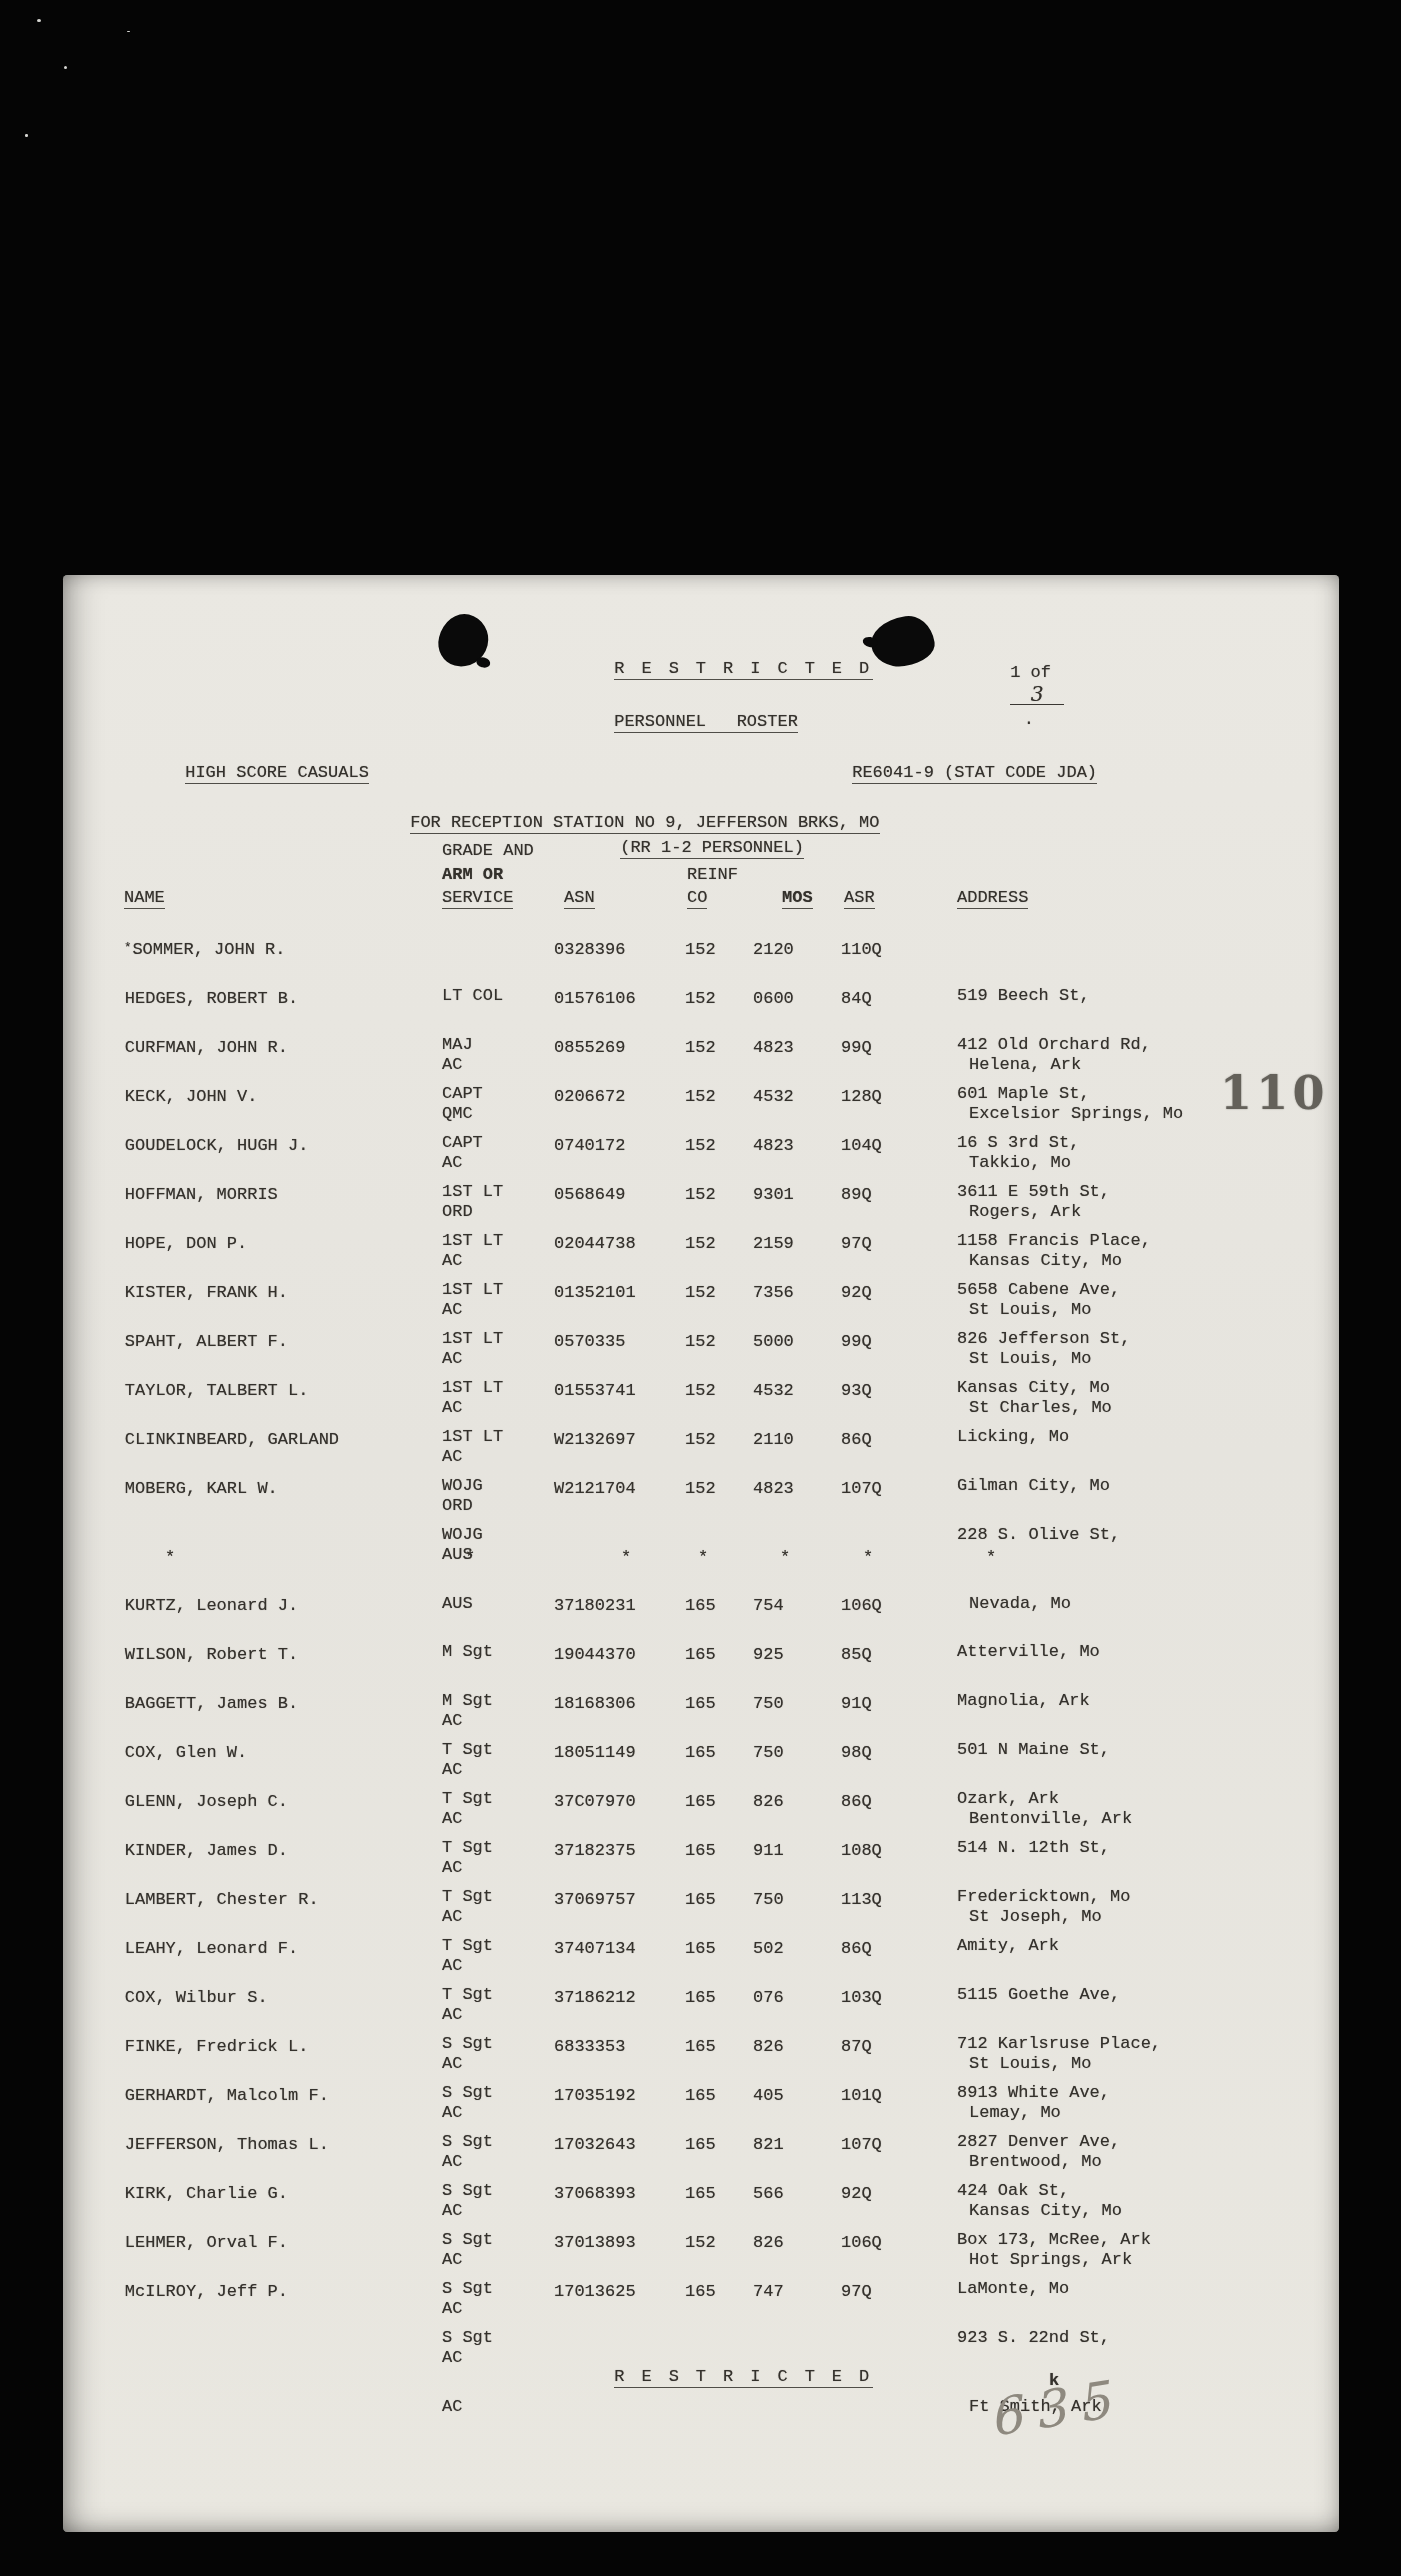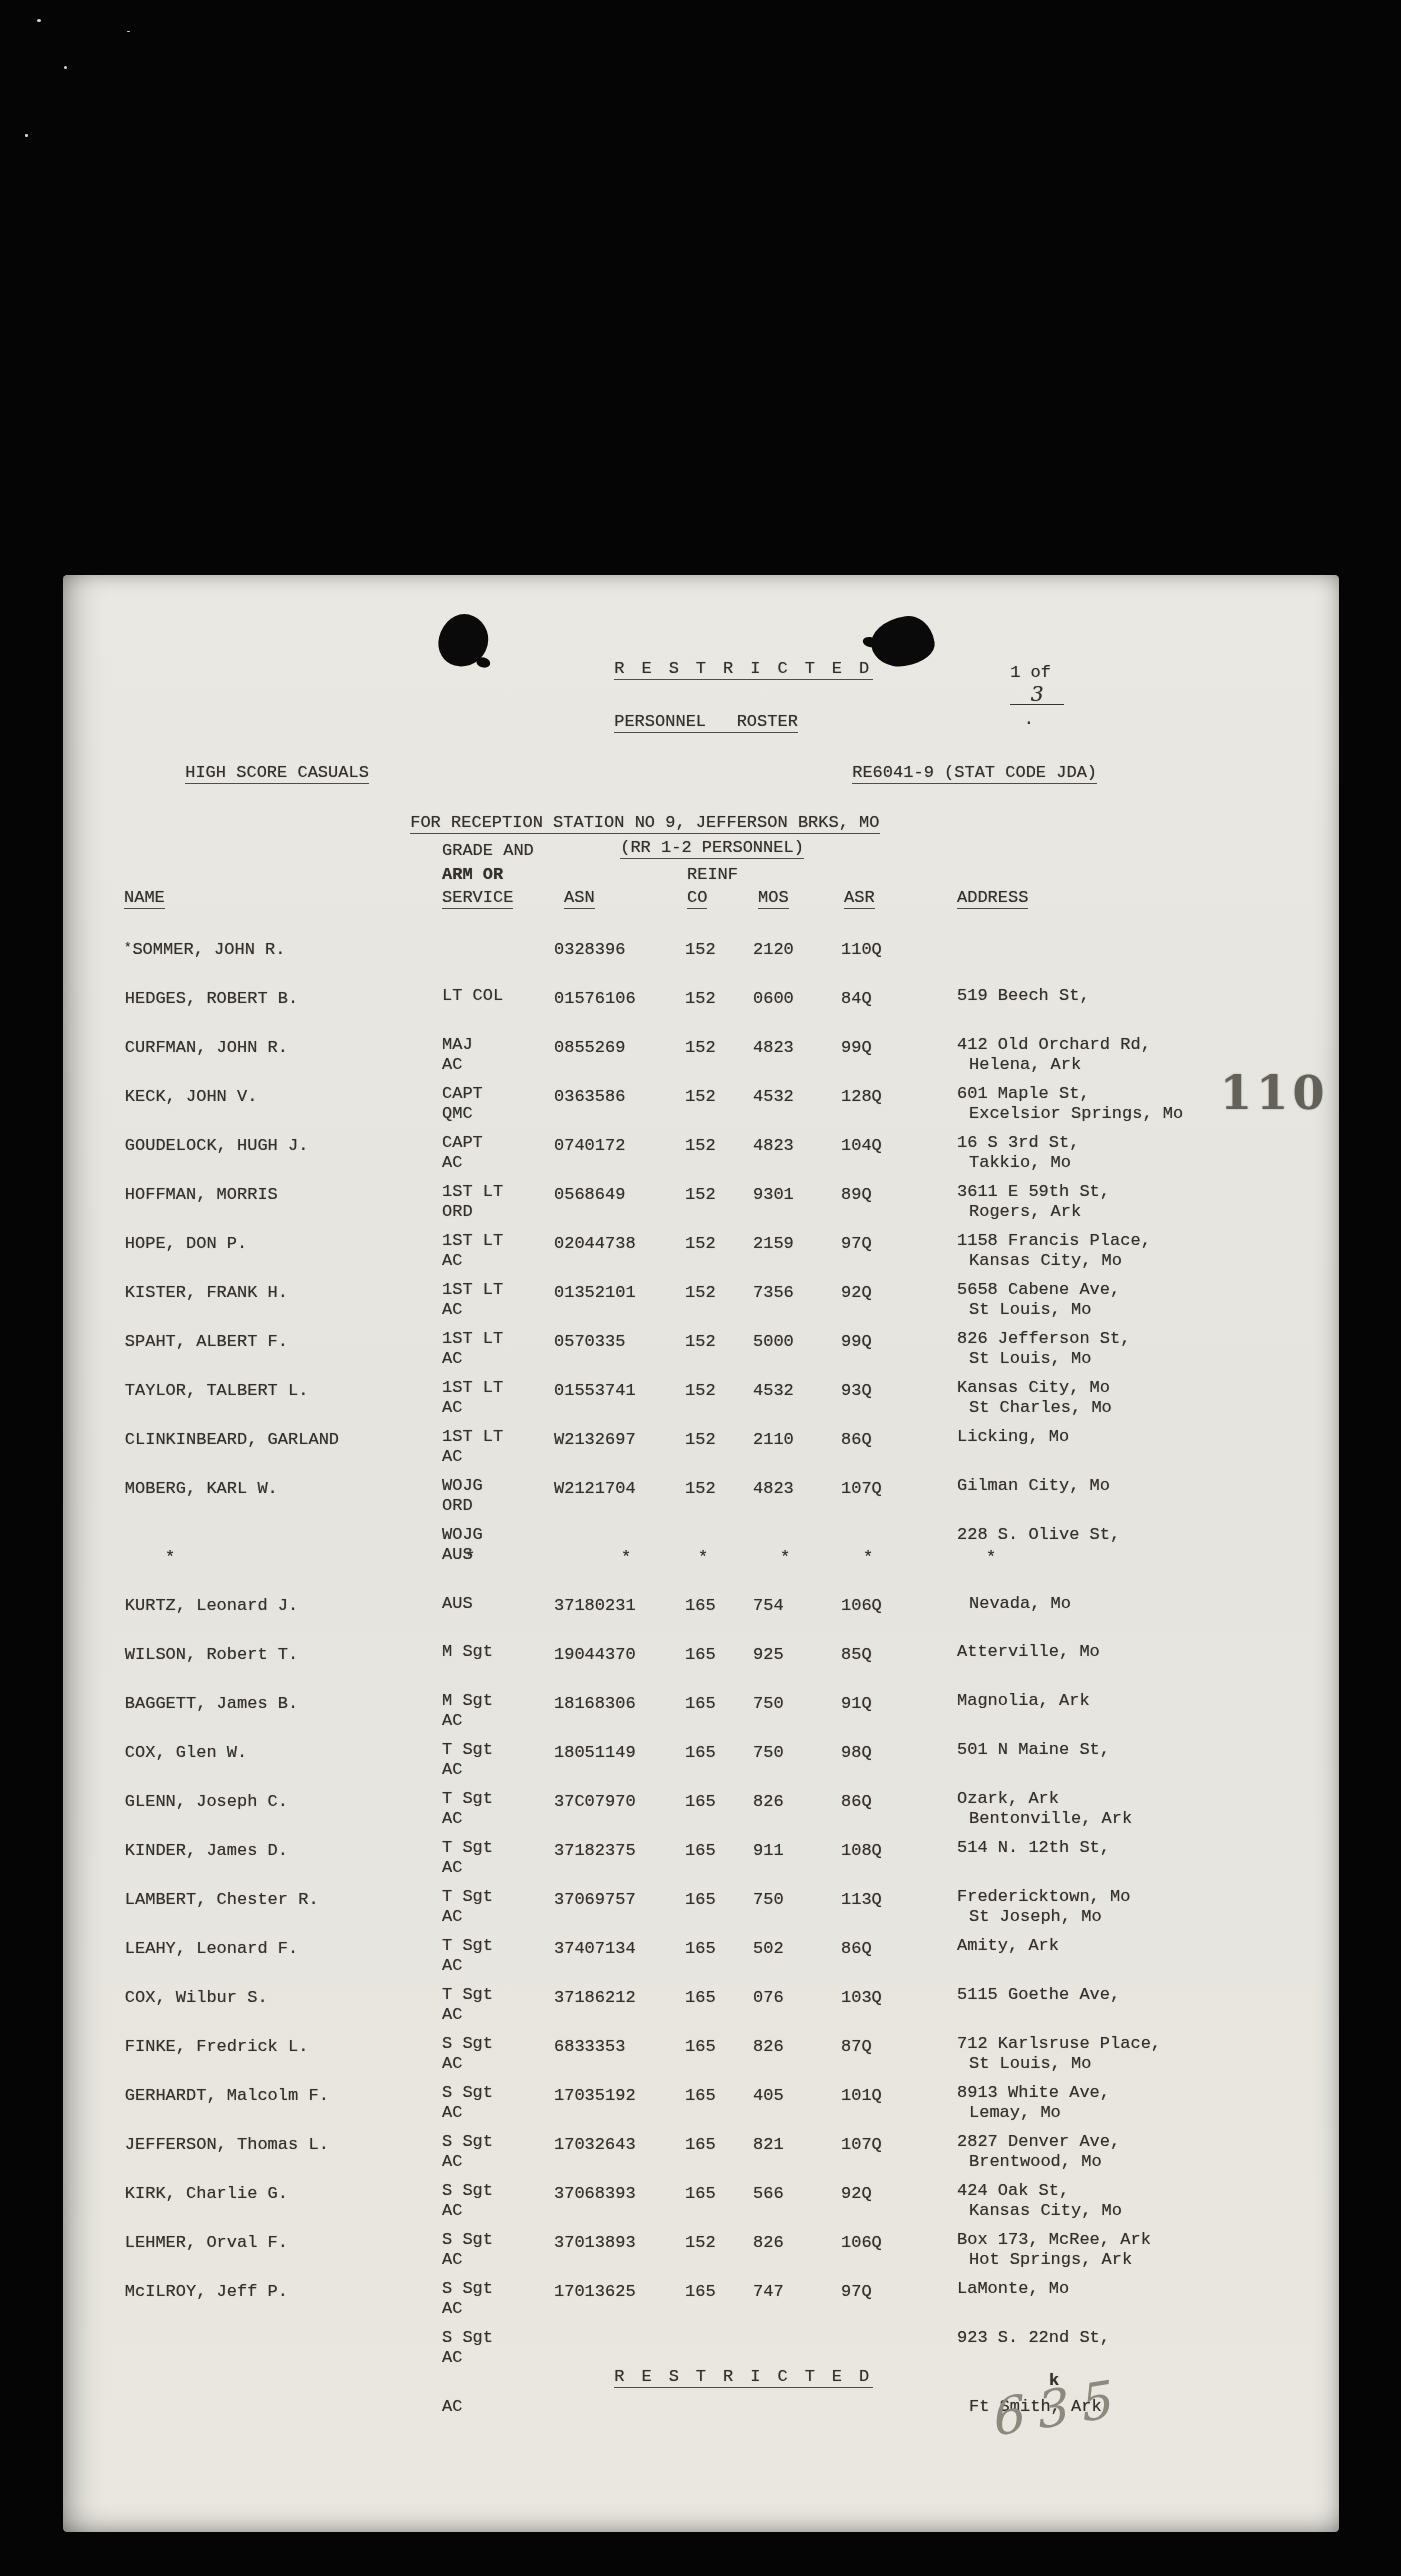--- a/index.html
+++ b/index.html
@@ -62,21 +62,21 @@
   
   .thead { position: absolute; left: 0; top: 264px; width: 100%; height: 95px; text-align: right; }
   .th { position: absolute; font-size: 17px; line-height: 23px; white-space: pre; }
   .th-grade1  { left: 379px; top: 0; }
   .th-grade2  { left: 379px; top: 24px; font-weight: bold; }
   .th-reinf   { left: 624px; top: 24px; }
   .th-name    { left: 61px;  top: 47px; }
   .th-service { left: 379px; top: 47px; }
   .th-asn     { left: 501px; top: 47px; }
   .th-co      { left: 624px; top: 47px; }
-  .th-mos     { left: 695px; top: 47px; }
+  .th-mos     { left: 719px; top: 47px; font-weight: bold; }
   .th-asr     { left: 781px; top: 47px; }
   .th-address { left: 894px; top: 47px; }
 
   
   .rows { position: absolute; left: 0; top: 363px; width: 100%; }
   .row {
     display: grid;
     grid-template-columns: 318px 112px 131px 68px 88px 116px auto;
     padding-left: 61px; height: 49px;
     font-size: 17px; line-height: 23px;
@@ -214,21 +214,21 @@
       <div>601 Maple St,</div>
       <div class="addr2">Takkio, Mo</div>
     </div>
   </div>
           <div class="row ink">
     <div class="cell"><span class="pfx"></span><span>KECK, JOHN V.</span></div>
     <div class="cell">
       <div>CAPT</div>
       <div>ORD</div>
     </div>
-    <div class="cell">0363586</div>
+    <div class="cell">0206672</div>
     <div class="cell">152</div>
     <div class="cell">4532</div>
     <div class="cell">128Q</div>
     <div class="cell">
       <div>16 S 3rd St,</div>
       <div class="addr2">Rogers, Ark</div>
     </div>
   </div>
           <div class="row ink">
     <div class="cell"><span class="pfx"></span><span>GOUDELOCK, HUGH J.</span></div>

